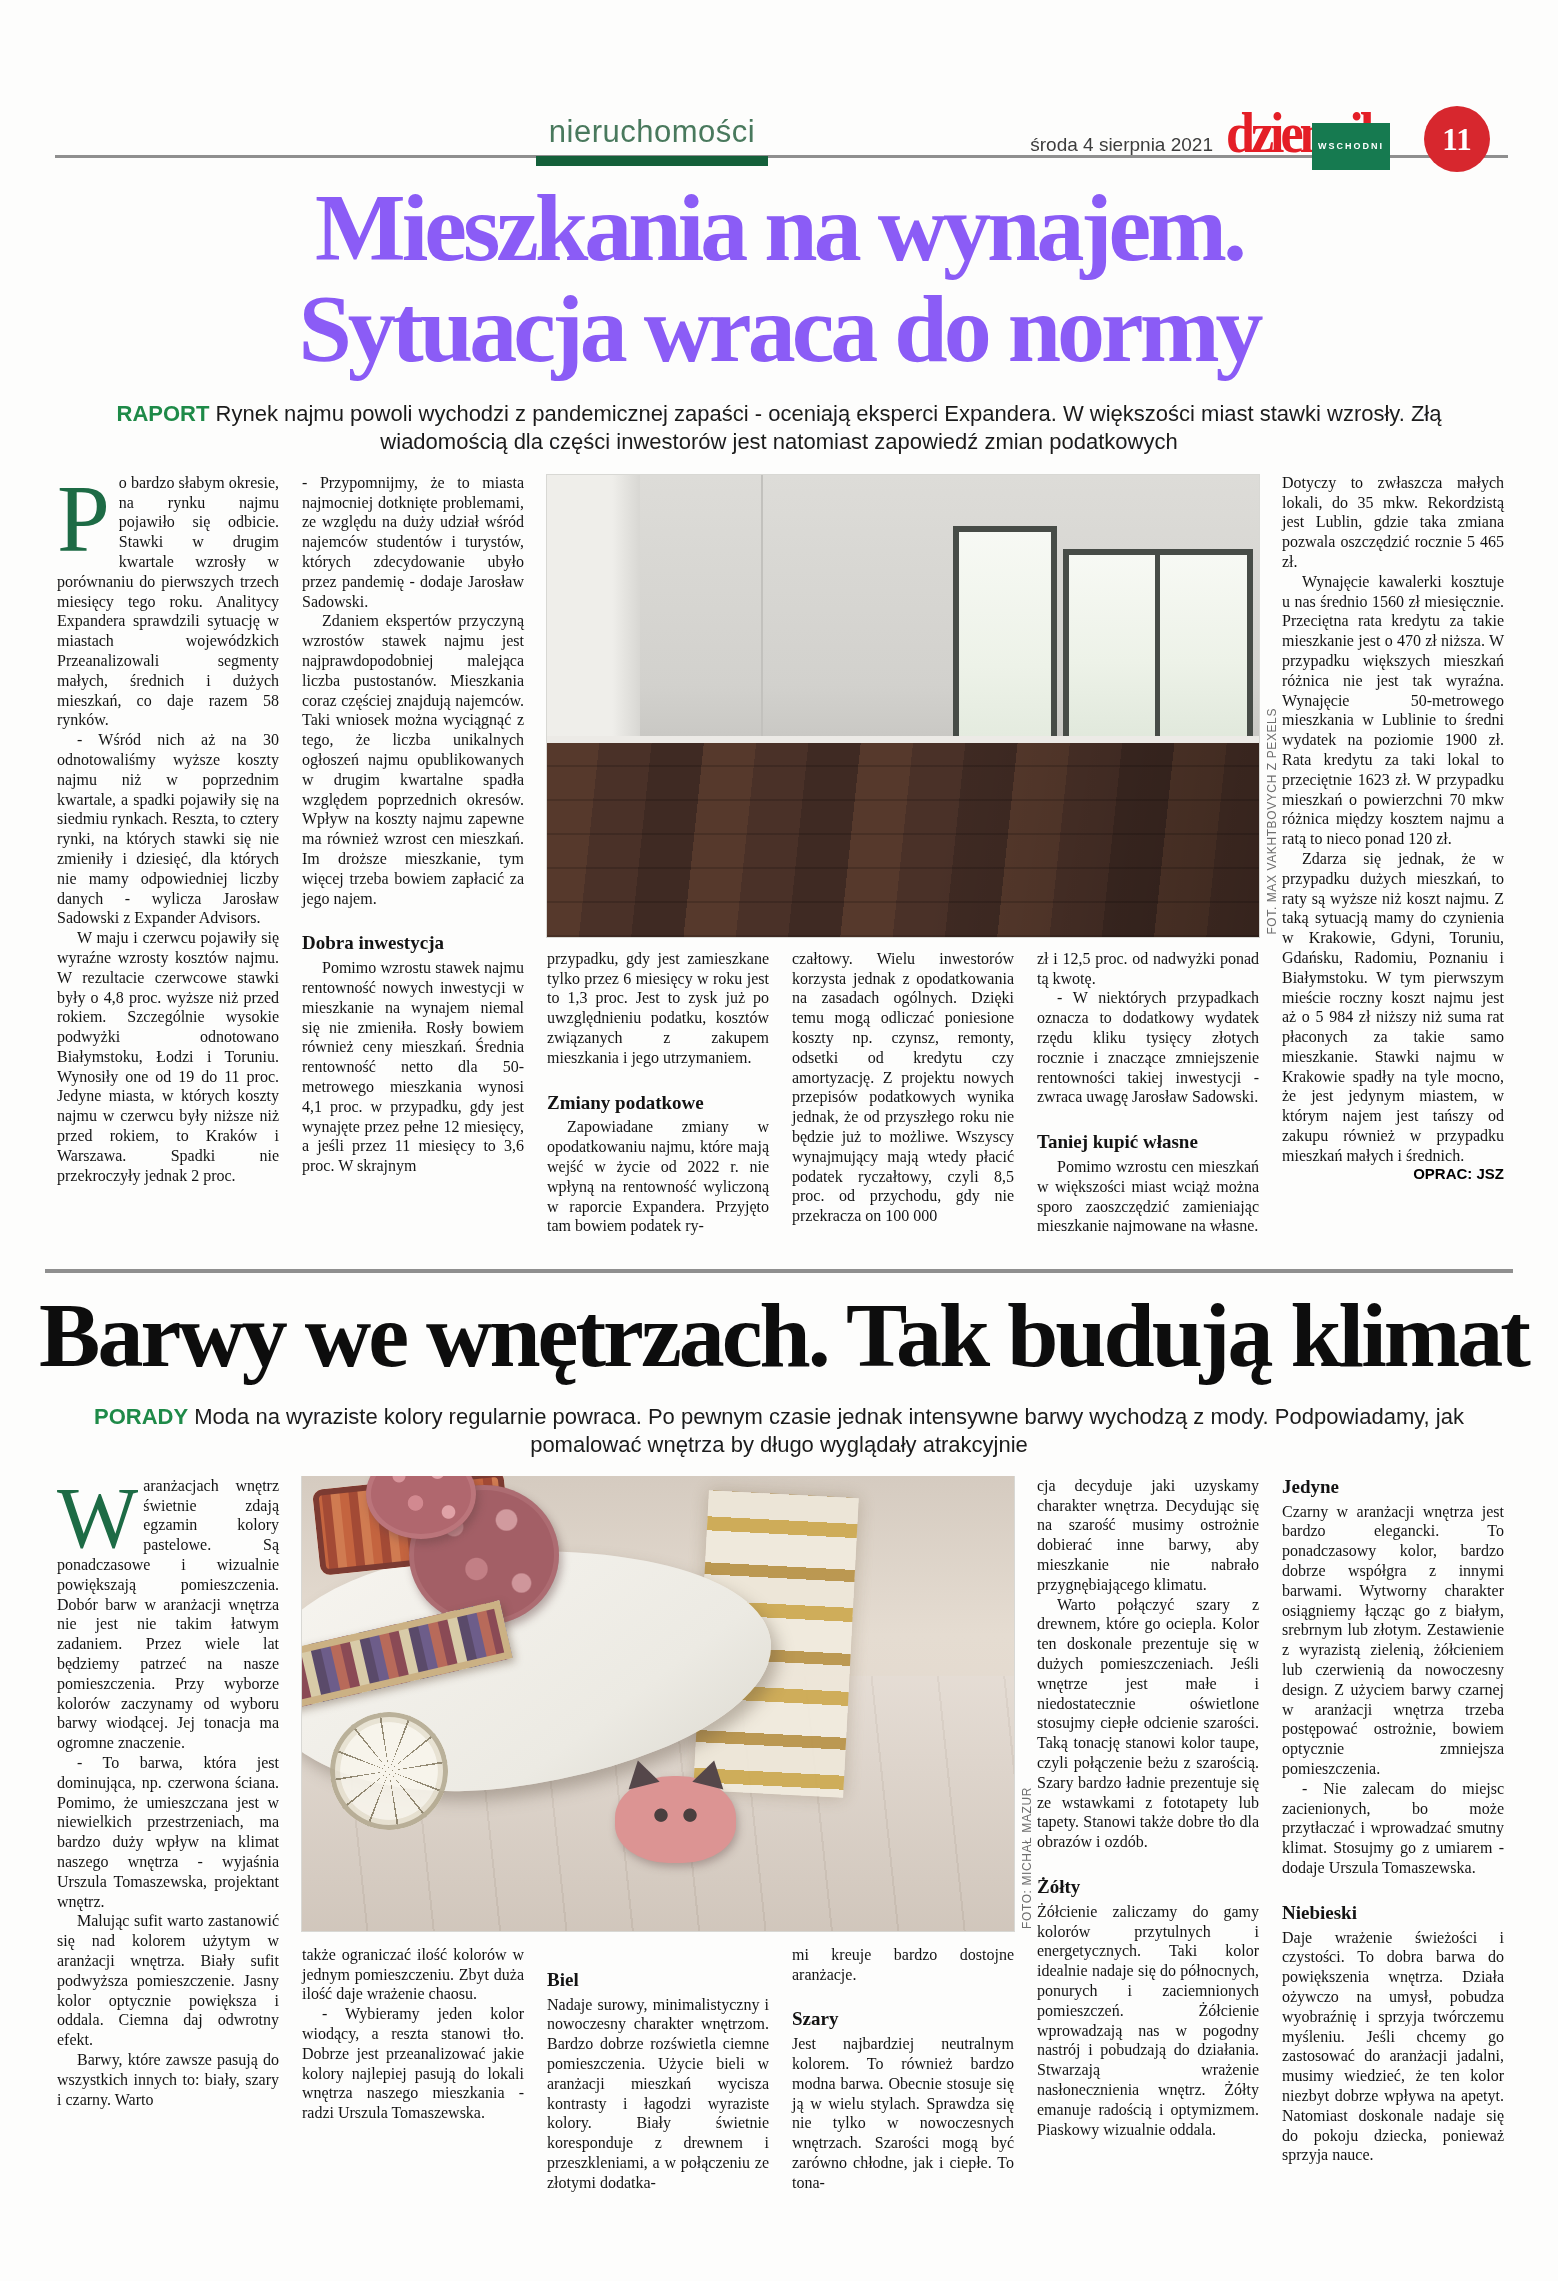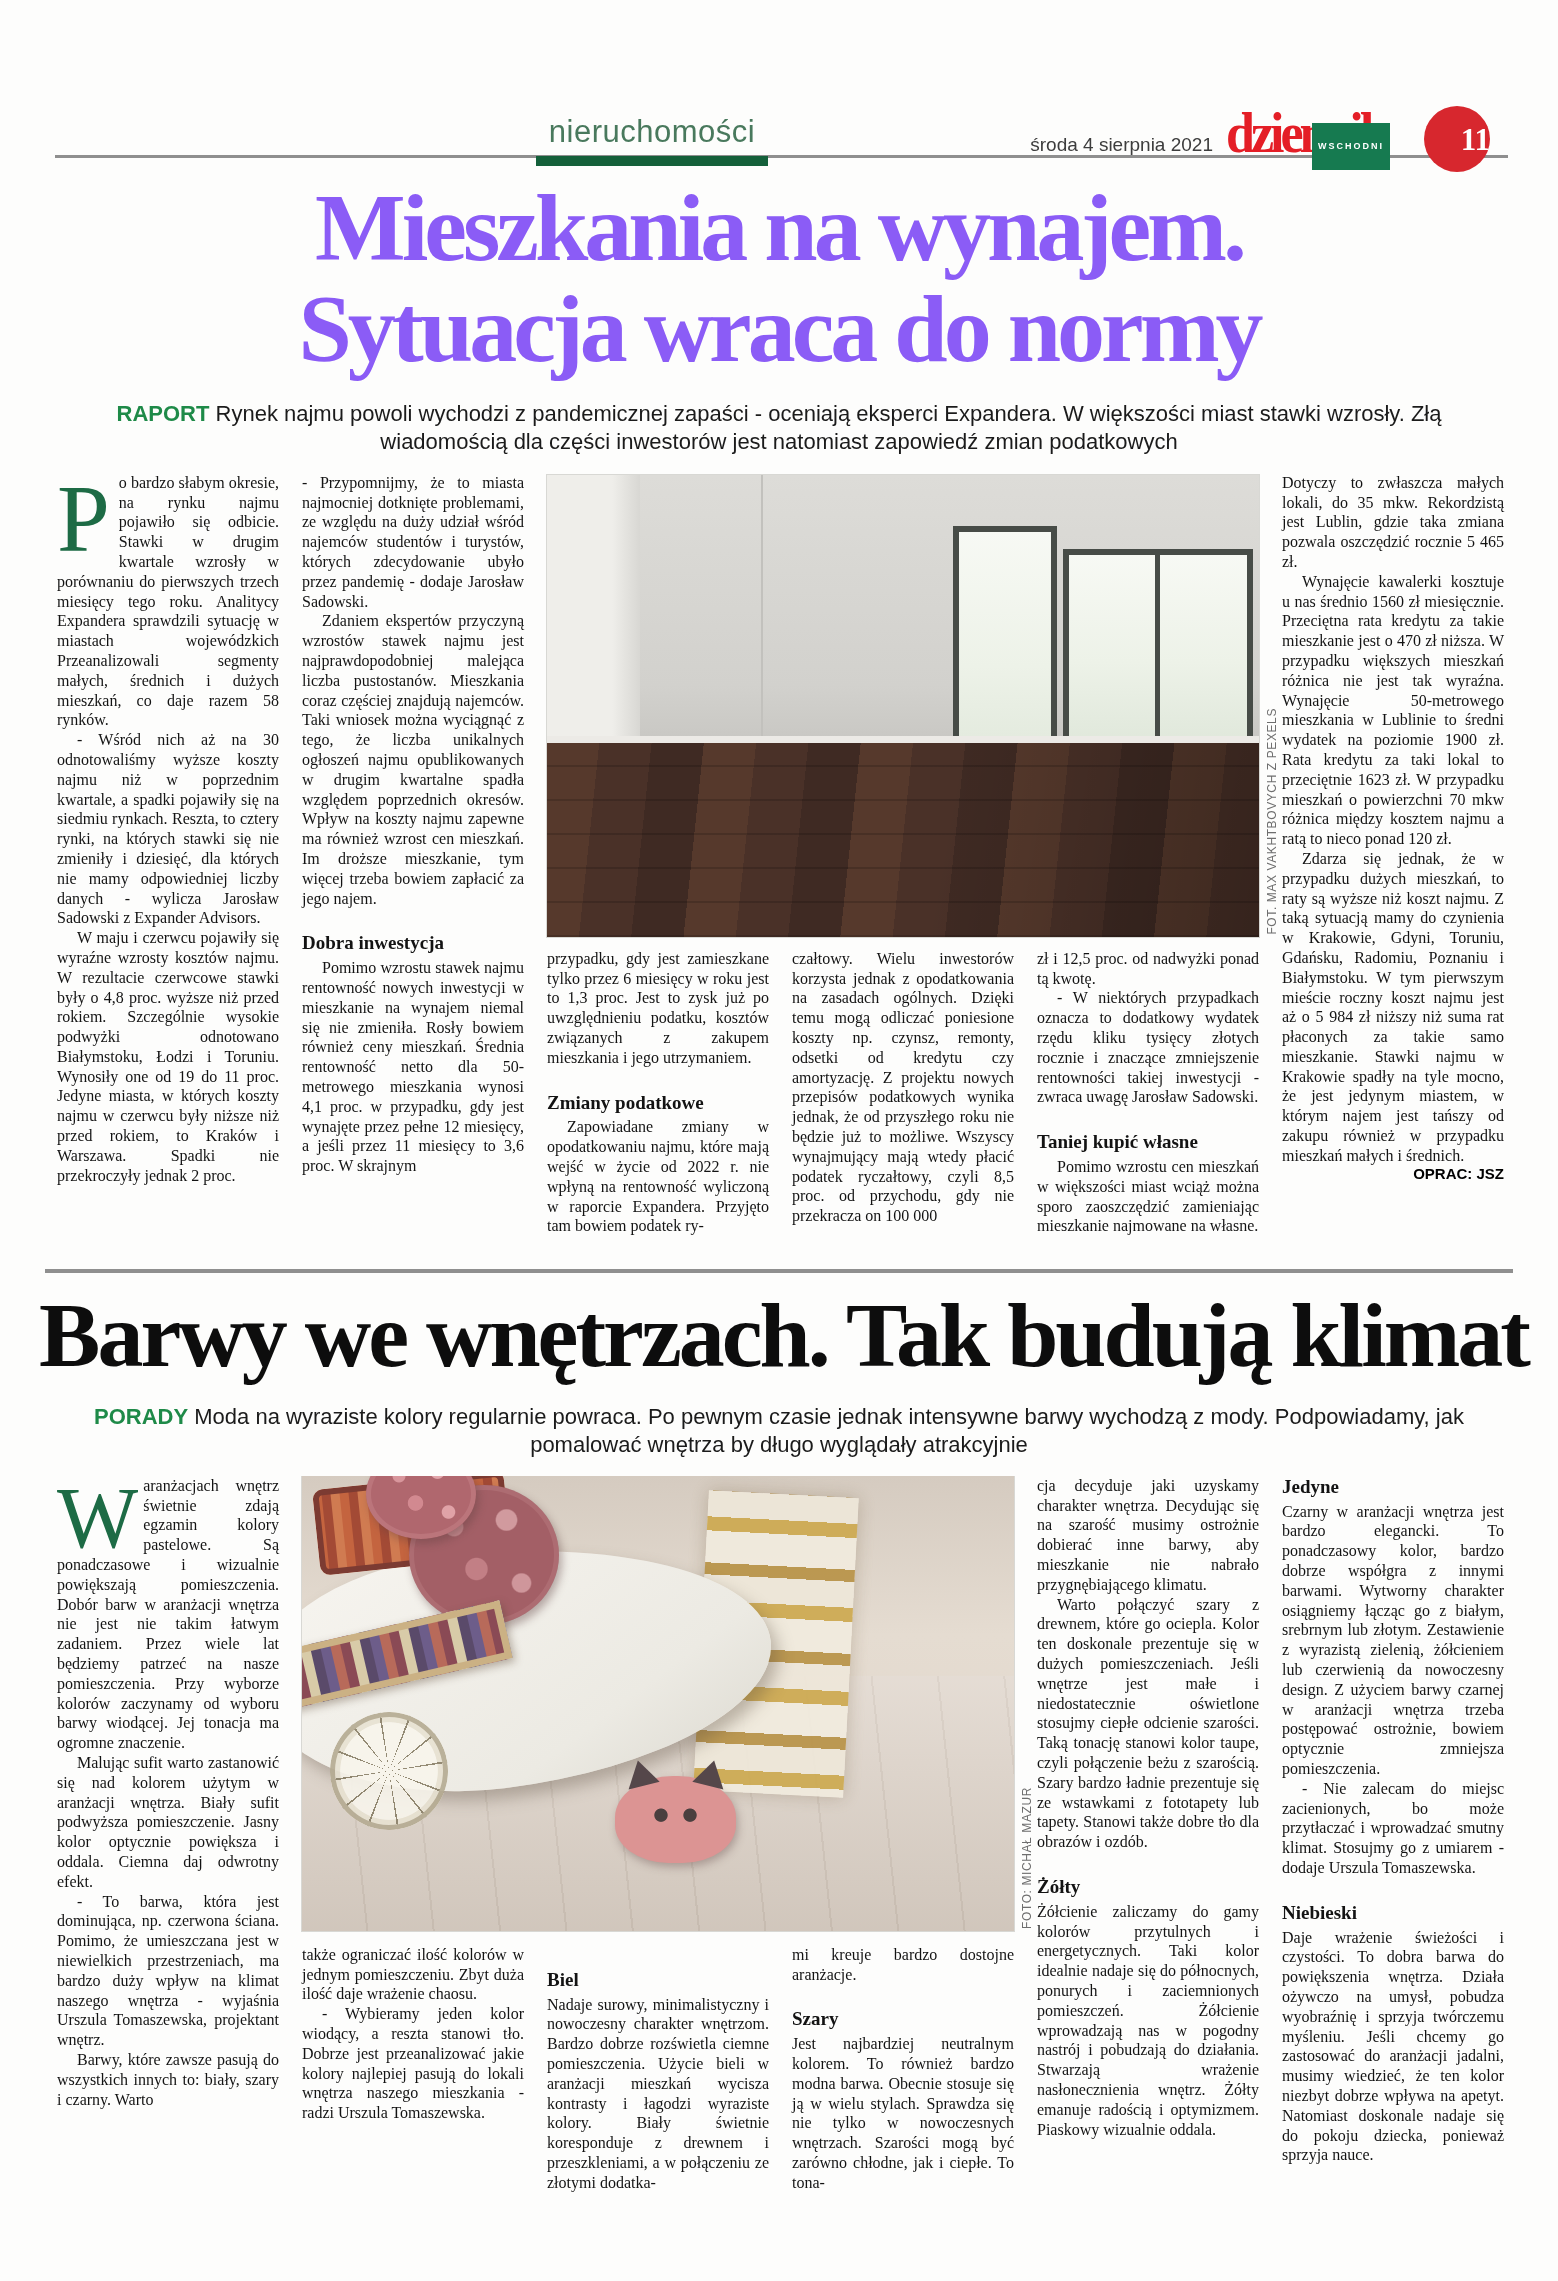--- a/index.html
+++ b/index.html
@@ -12,21 +12,21 @@
   .section-wrap{position:absolute;left:536px;width:232px;top:116px;text-align:center;}
   .section-name{font:400 31px/1 "Liberation Sans",sans-serif;color:#49795d;letter-spacing:.5px;}
   .section-bar{margin-top:9px;height:10px;background:#14603a;}
   .issue-date{position:absolute;right:345px;top:135px;font:400 19px/1 "Liberation Sans",sans-serif;color:#3d3d3d;}
   .logo{position:absolute;left:1226px;top:106px;width:190px;height:58px;}
   .logo-main{display:block;font:700 52px/1 "Liberation Serif",serif;color:#e41e26;
              letter-spacing:-4px;transform:scaleY(1.08);transform-origin:top left;}
   .logo-sub{position:absolute;right:26px;bottom:-6px;background:#167a50;color:#fff;
             font:700 9px/1 "Liberation Sans",sans-serif;letter-spacing:2px;padding:19px 6px;}
   .page-badge{position:absolute;left:1424px;top:106px;width:66px;height:66px;border-radius:50%;
-              background:#d7272e;color:#fff;display:flex;align-items:center;justify-content:flex-end;
+              background:#d7272e;color:#fff;display:flex;align-items:center;justify-content:center;
               font:700 31px/1 "Liberation Serif",serif;}
 
   
   .headline{margin:10px 30px 0;text-align:center;font:700 96px/1.05 "Liberation Serif",serif;
             letter-spacing:-4px;color:#8b5cf6;}
   .headline2{margin:16px 30px 13px;text-align:right;font:700 92px/1.02 "Liberation Serif",serif;
              letter-spacing:-3px;color:#0d0d0d;}
   .lead{margin:20px auto 16px;width:1430px;text-align:center;
         font:400 22px/1.3 "Liberation Sans",sans-serif;color:#1b1b1b;}
   .kicker{font-weight:700;color:#1e8a48;}
@@ -203,22 +203,22 @@
 <section>
   <h1 class="headline2">Barwy we wnętrzach. Tak budują klimat</h1>
   <p class="lead">
     <span class="kicker">PORADY</span>
     <span>Moda na wyraziste kolory regularnie powraca. Po pewnym czasie jednak intensywne barwy wychodzą z mody. Podpowiadamy, jak pomalować wnętrza by długo wyglądały atrakcyjnie</span>
   </p>
 
   <div class="cols cols2">
     <div class="col">
       <p class="ni"><span class="dc dc-w">W</span><span>aranżacjach wnętrz świetnie zdają egzamin kolory pastelowe. Są ponadczasowe i wizualnie powiększają pomieszczenia. Dobór barw w aranżacji wnętrza nie jest nie takim łatwym zadaniem. Przez wiele lat będziemy patrzeć na nasze pomieszczenia. Przy wyborze kolorów zaczynamy od wyboru barwy wiodącej. Jej tonacja ma ogromne znaczenie.</span></p>
+      <p>- To barwa, która jest dominująca, np. czerwona ściana. Pomimo, że umieszczana jest w niewielkich przestrzeniach, ma bardzo duży wpływ na klimat naszego wnętrza - wyjaśnia Urszula Tomaszewska, projektant wnętrz.</p>
       <p>Malując sufit warto zastanowić się nad kolorem użytym w aranżacji wnętrza. Biały sufit podwyższa pomieszczenie. Jasny kolor optycznie powiększa i oddala. Ciemna daj odwrotny efekt.</p>
-      <p>- To barwa, która jest dominująca, np. czerwona ściana. Pomimo, że umieszczana jest w niewielkich przestrzeniach, ma bardzo duży wpływ na klimat naszego wnętrza - wyjaśnia Urszula Tomaszewska, projektant wnętrz.</p>
       <p>Barwy, które zawsze pasują do wszystkich innych to: biały, szary i czarny. Warto</p>
     </div>
     <div class="col pt2">
       <p class="ni">także ograniczać ilość kolorów w jednym pomieszczeniu. Zbyt duża ilość daje wrażenie chaosu.</p>
       <p>- Wybieramy jeden kolor wiodący, a reszta stanowi tło. Dobrze jest przeanalizować jakie kolory najlepiej pasują do lokali wnętrza naszego mieszkania - radzi Urszula Tomaszewska.</p>
     </div>
     <div class="col pt2">
       <h3>Biel</h3>
       <p class="ni">Nadaje surowy, minimalistyczny i nowoczesny charakter wnętrzom. Bardzo dobrze rozświetla ciemne pomieszczenia. Użycie bieli w aranżacji mieszkań wycisza kontrasty i łagodzi wyraziste kolory. Biały świetnie koresponduje z drewnem i przeszkleniami, a w połączeniu ze złotymi dodatka-</p>
     </div>

